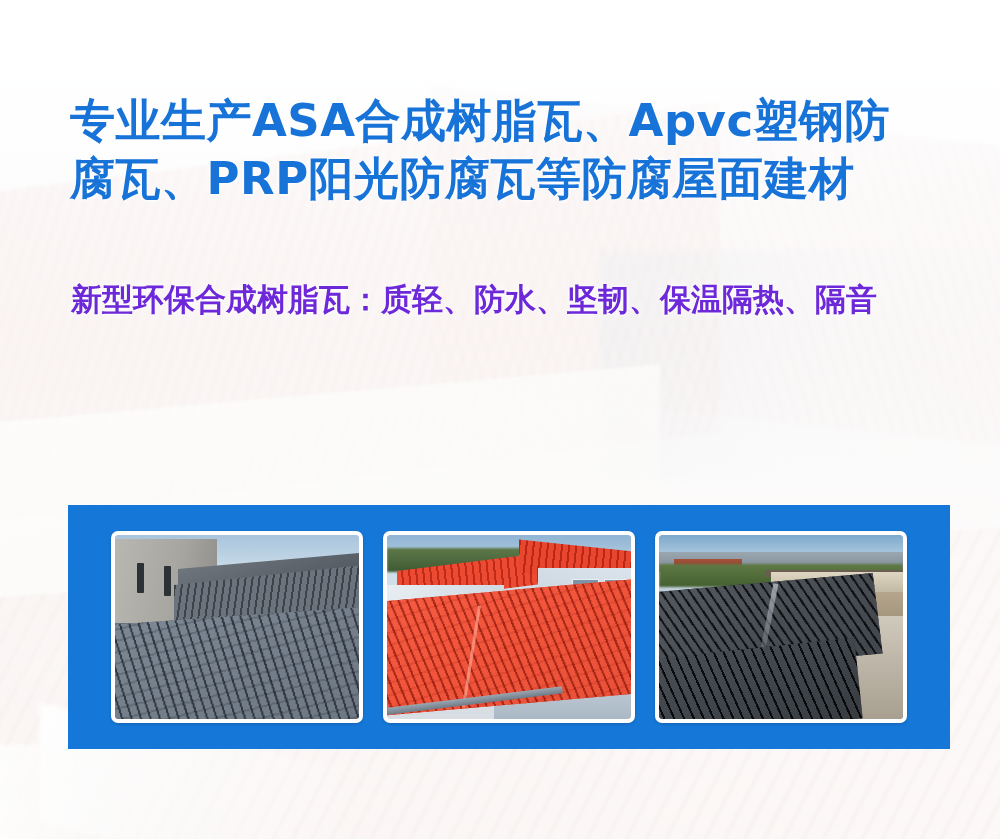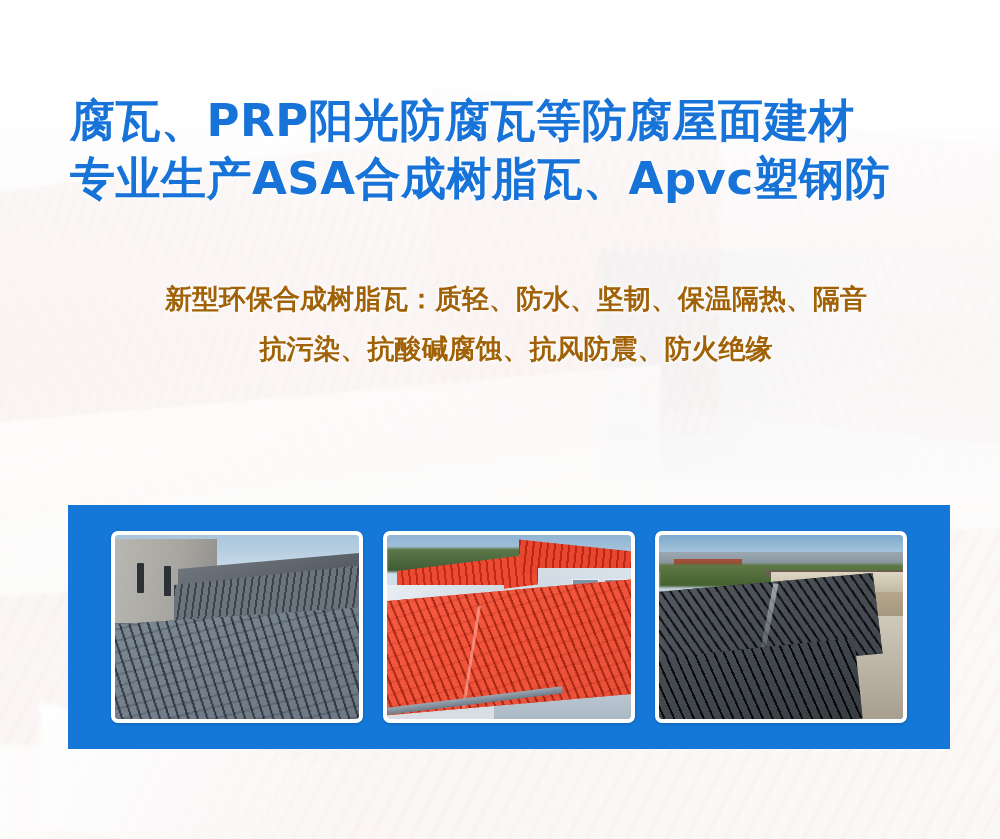--- a/index.html
+++ b/index.html
@@ -170,30 +170,29 @@
   }
 
   
   .subtitle {
     position: absolute;
     left: 71px;
     top: 274px;
     width: 890px;
   }
   .sub-line {
-    font-size: 27px;
+    font-size: 31px;
     font-weight: bold;
     line-height: 50px;
-    color: #a16207;
+    color: #6d28d9;
     white-space: nowrap;
     text-shadow:
       0 0 3px rgba(255,255,255,0.95),
       0 0 7px rgba(255,255,255,0.9),
       1px 1px 0 rgba(255,255,255,0.75);
-    text-align: center;
   }
   .sub-line.spaced {
     margin-top: 12px;
   }
 
   
   .gallery-panel {
     position: absolute;
     left: 68px;
     top: 505px;
@@ -412,27 +411,26 @@
     <div class="bg-wall"></div>
     <div class="bg-roof-c"></div>
     <div class="bg-ridge"></div>
     <div class="bg-white-left"></div>
     <div class="bg-veil"></div>
   </div>
 
   <div class="content">
 
     <div class="headline">
+      <div class="headline-line">专业生产ASA合成树脂瓦、Apvc塑钢防</div>
       <div class="headline-line">腐瓦、PRP阳光防腐瓦等防腐屋面建材</div>
-      <div class="headline-line">专业生产ASA合成树脂瓦、Apvc塑钢防</div>
     </div>
 
     <div class="subtitle">
       <div class="sub-line">新型环保合成树脂瓦：质轻、防水、坚韧、保温隔热、隔音</div>
-      <div class="sub-line">抗污染、抗酸碱腐蚀、抗风防震、防火绝缘</div>
     </div>
 
     <div class="gallery-panel">
 
       <div class="photo-frame">
         <div class="photo ph-grey">
           <div class="sky"></div>
           <div class="bldg-left"></div>
           <div class="win" style="left:9%; top:15%;"></div>
           <div class="win" style="left:20%; top:17%;"></div>

